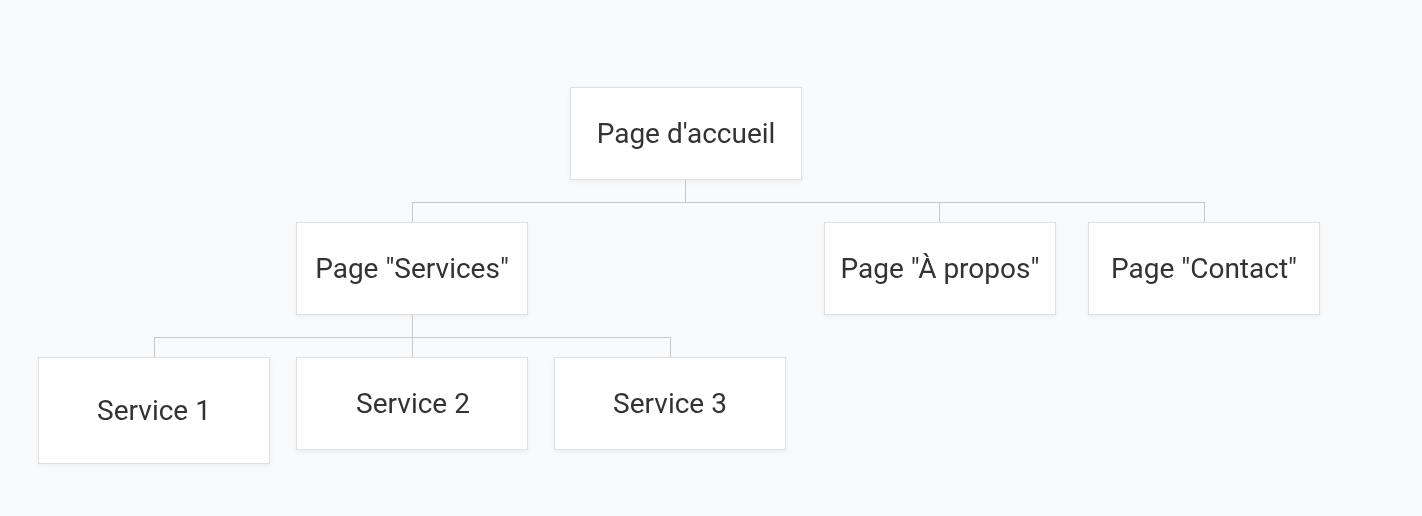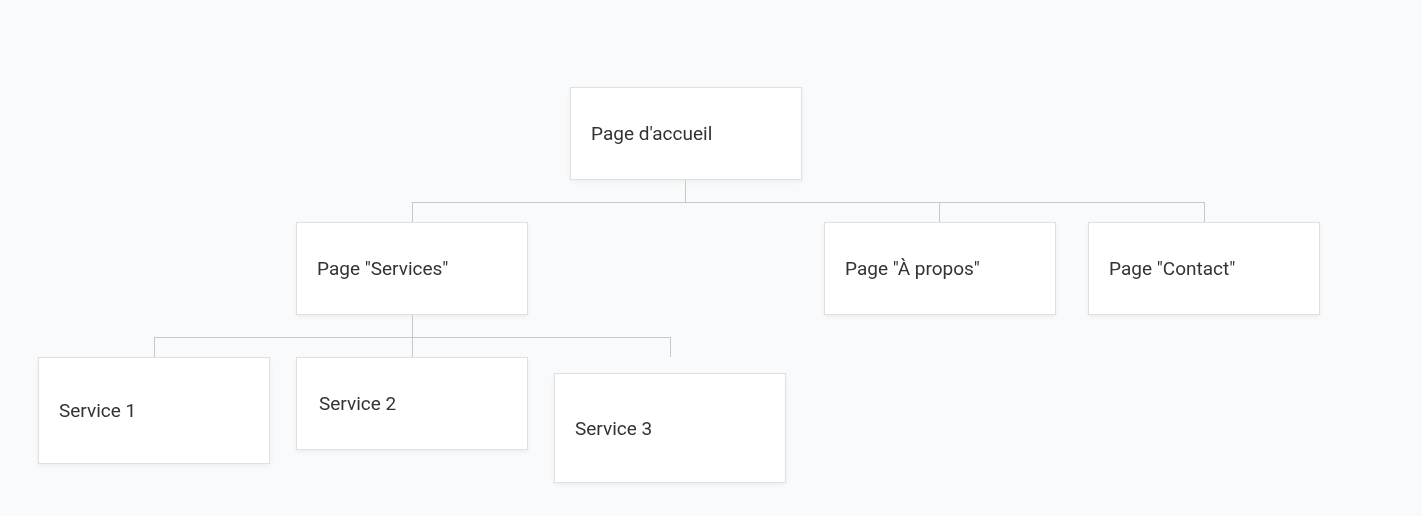--- a/index.html
+++ b/index.html
@@ -10,22 +10,22 @@
       font-family: -apple-system, BlinkMacSystemFont, "Segoe UI", Roboto, "Helvetica Neue", Arial, sans-serif;
       position: relative;
       overflow: hidden;
     }
     .node {
       position: absolute;
       background: #ffffff;
       border: 1px solid #e0e0e0;
       display: flex;
       align-items: center;
-      justify-content: flex-start;
-      font-size: 19px;
+      justify-content: center;
+      font-size: 28px;
       color: #333333;
       box-shadow: 0 2px 5px rgba(0,0,0,0.05);
       padding: 0 20px;
       white-space: nowrap;
     }
     .connector {
       position: absolute;
       background: #c8c8c8;
     }
   </style>
@@ -61,15 +61,15 @@
 <div class="connector" style="left:154px; top:337px; width:1px; height:20px;"></div>
 <div class="connector" style="left:412px; top:337px; width:1px; height:20px;"></div>
 <div class="connector" style="left:670px; top:337px; width:1px; height:20px;"></div>
 
 <div class="node" style="left:38px; top:357px; width:232px; height:107px;">
   <span>Service 1</span>
 </div>
 <div class="node" style="left:296px; top:357px; width:232px; height:93px;padding-left:22px;">
   <span>Service 2</span>
 </div>
-<div class="node" style="left:554px; top:373px; width:232px; height:110px;">
+<div class="node" style="left:554px; top:357px; width:232px; height:93px;">
   <span>Service 3</span>
 </div>
 
 </body></html>

